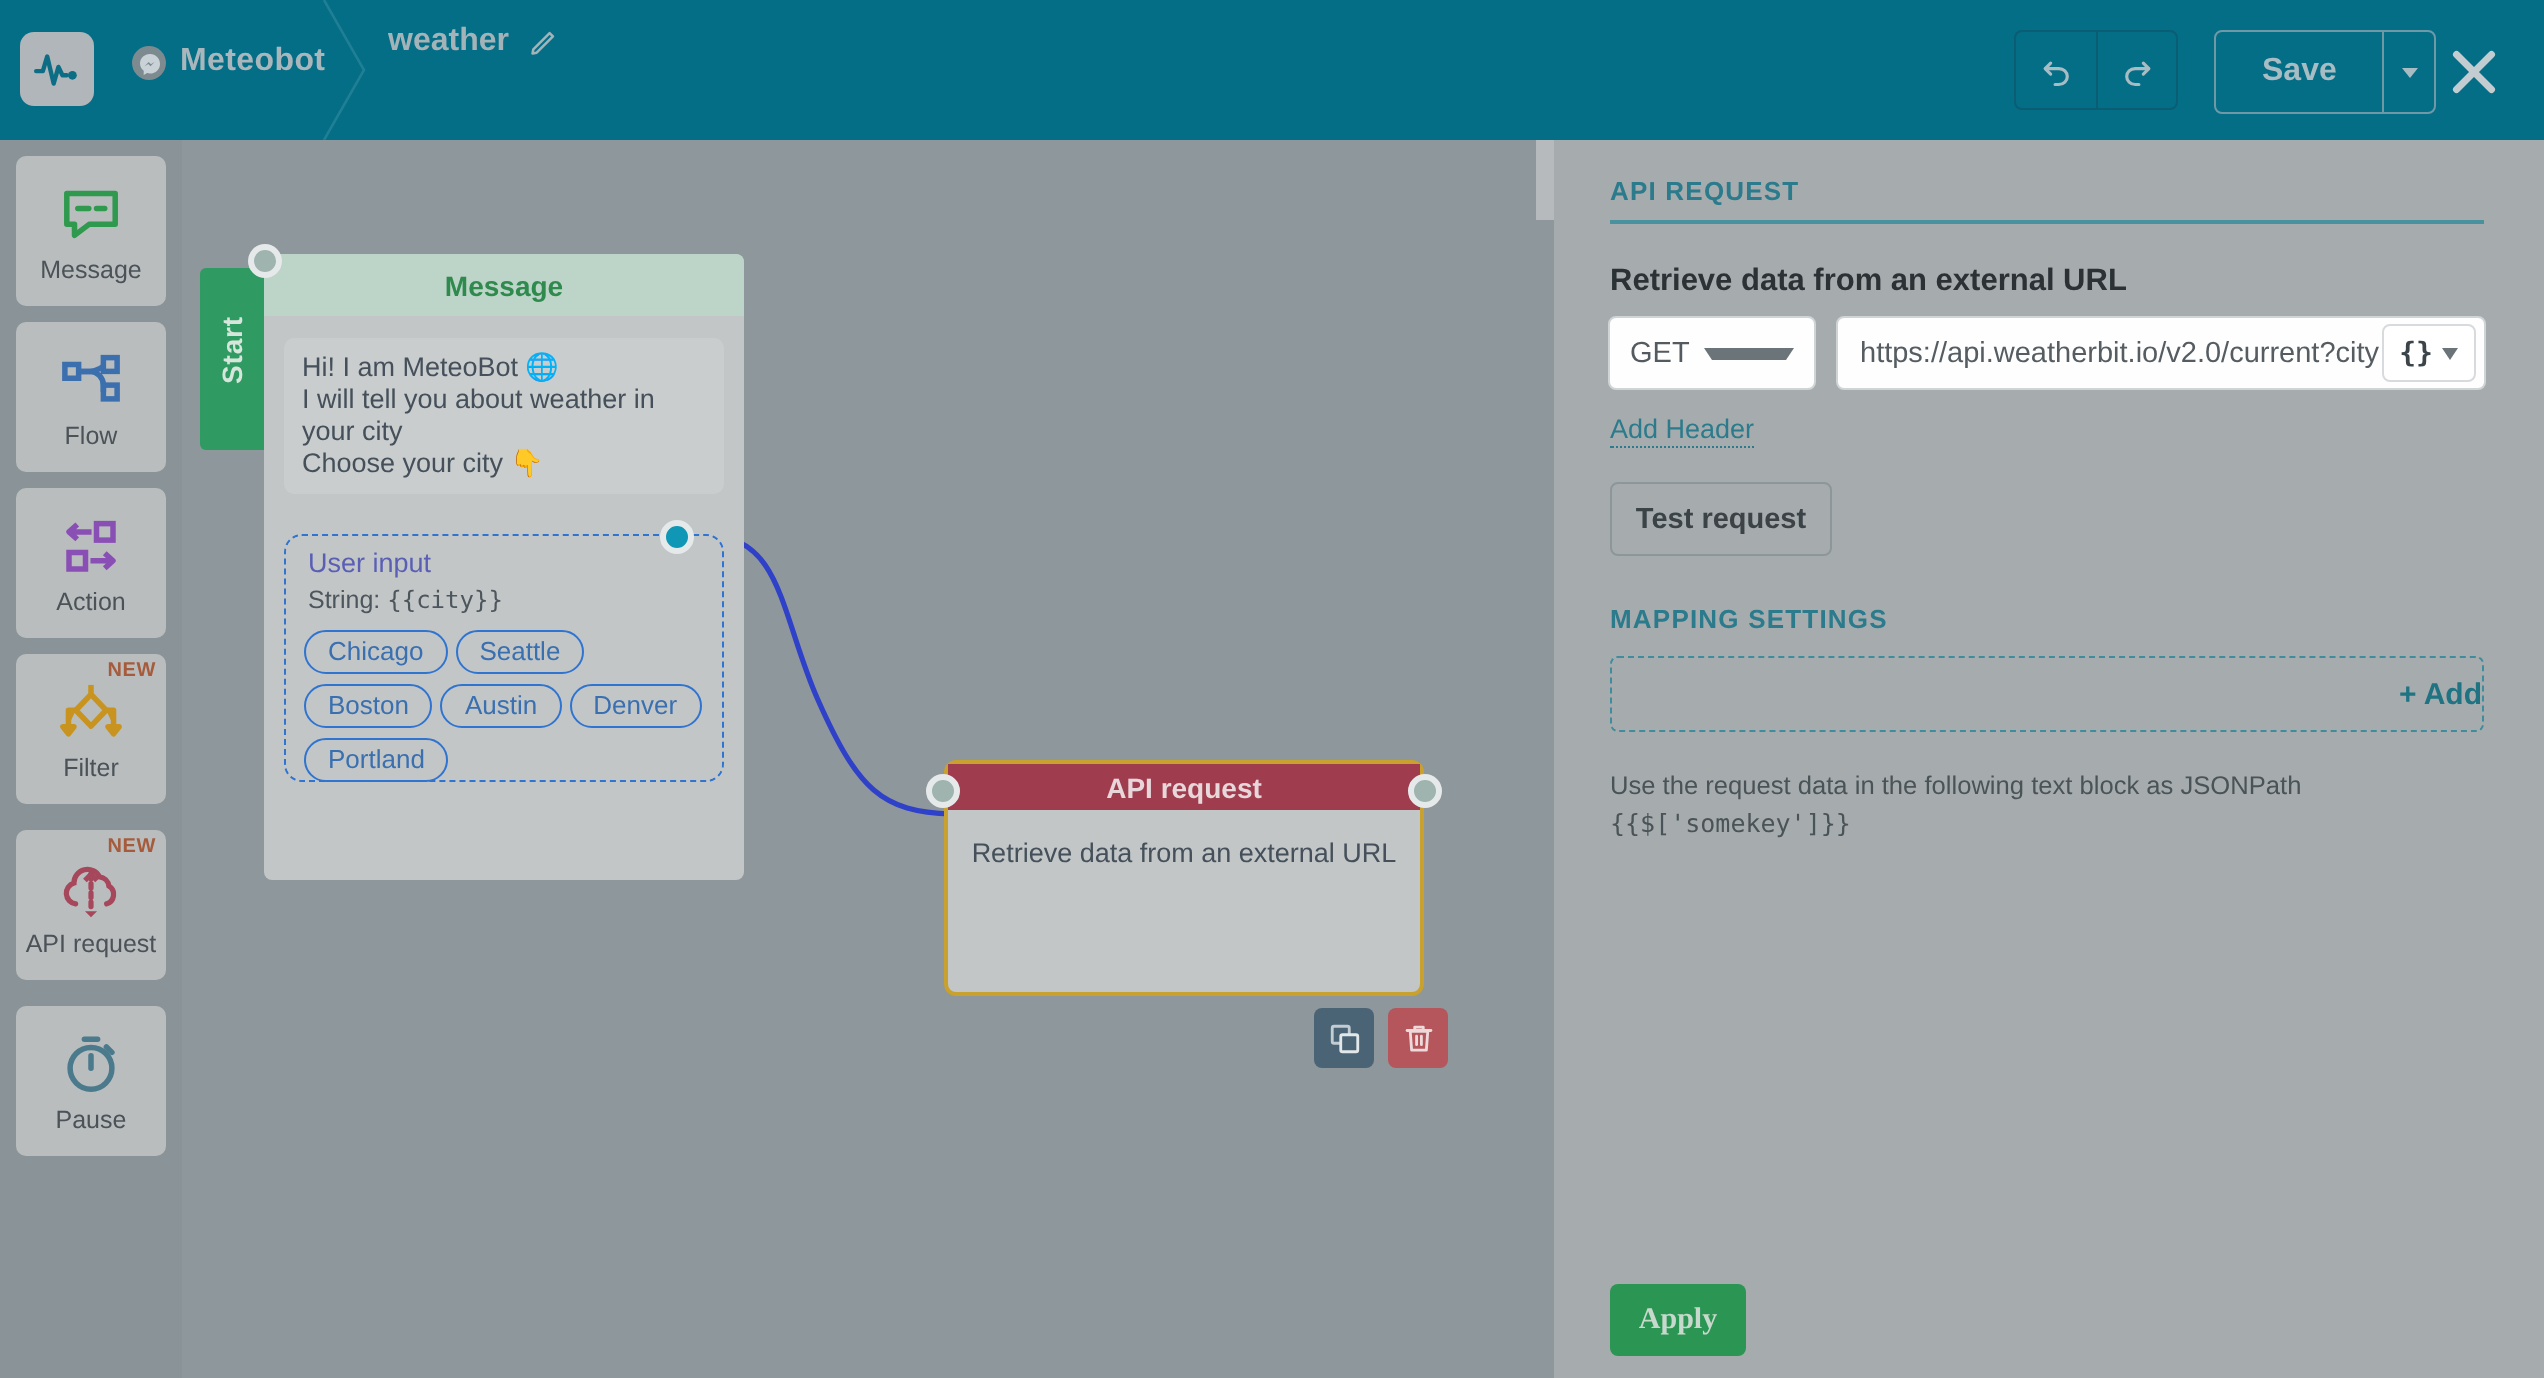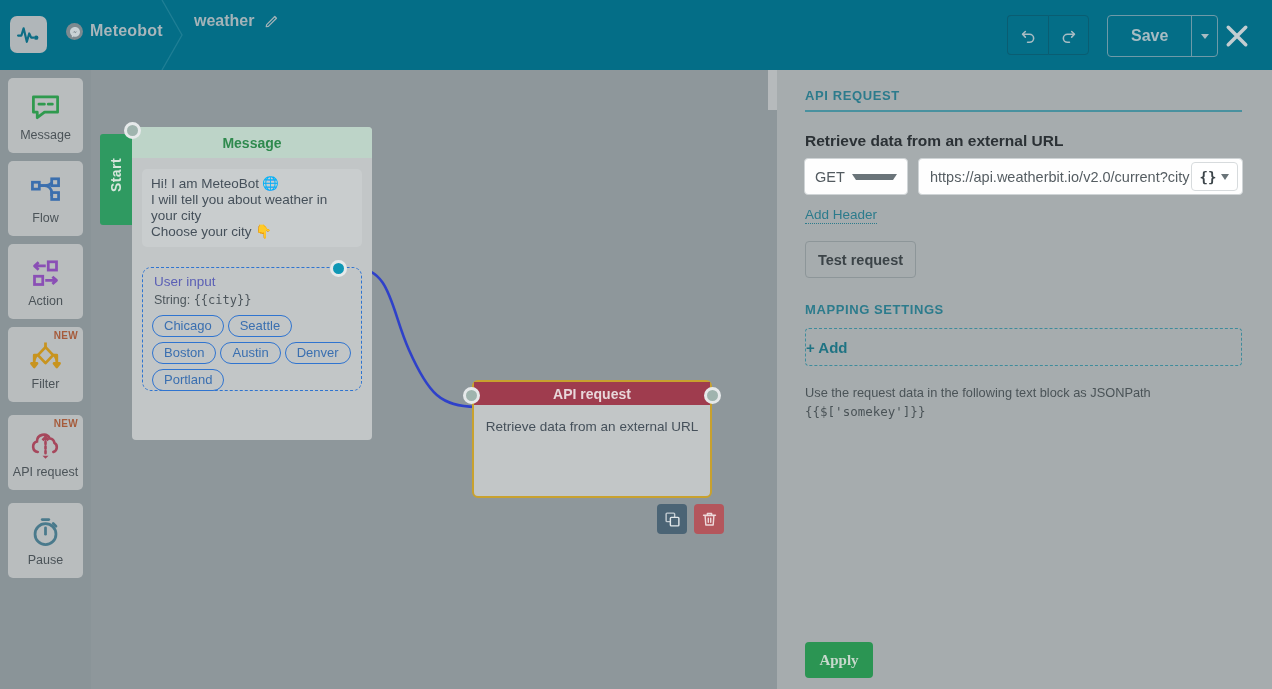--- a/index.html
+++ b/index.html
@@ -96,21 +96,21 @@
     border-radius:4px;box-sizing:border-box;display:flex;align-items:center;padding:0 2px 0 11px;overflow:hidden;}
   .url-text{color:#555d62;font-size:14.5px;white-space:nowrap;overflow:hidden;flex:1;}
   .var-btn{flex:none;height:29px;min-width:47px;background:#fff;border:1px solid #d7dbdd;border-radius:4px;display:flex;
     align-items:center;justify-content:center;gap:5px;cursor:pointer;margin-right:2px;}
   .var-btn b{color:#3b4449;font-size:14px;font-family:"DejaVu Sans Mono","Liberation Mono",monospace;font-weight:bold;}
   .add-header{position:absolute;left:805px;top:207px;color:#2c7b8c;font-size:13.5px;border-bottom:1.5px dotted #2c7b8c;
     cursor:pointer;padding-bottom:1px;}
   .test-btn{position:absolute;left:805px;top:241px;width:111px;height:37px;border:1px solid #8d9699;border-radius:4px;
     background:transparent;color:#3b4347;font-size:14.5px;font-weight:bold;font-family:inherit;cursor:pointer;}
   .add-box{position:absolute;left:805px;top:328px;width:437px;height:38px;border:1.5px dashed #3f8c9c;border-radius:4px;
-    display:flex;align-items:center;justify-content:flex-start;cursor:pointer;box-sizing:border-box;}
+    display:flex;align-items:center;justify-content:flex-end;cursor:pointer;box-sizing:border-box;}
   .add-box span{color:#1f7383;font-size:15px;font-weight:bold;}
   .hint{position:absolute;left:805px;top:383px;width:420px;color:#4a5357;font-size:12.8px;line-height:19px;}
   .hint code{font-family:"DejaVu Sans Mono","Liberation Mono",monospace;font-size:12.5px;color:#4a5357;}
   .apply-btn{position:absolute;left:805px;top:642px;width:68px;height:36px;background:#2b9553;border:none;border-radius:4px;
     color:#c7d8cc;font-size:15px;font-weight:bold;font-family:Liberation Serif, serif;cursor:pointer;}
 
   
   .spotlight{position:absolute;left:788px;top:120px;width:467px;height:91px;background:#f4f6f6;z-index:13;border-radius:1px;}
 </style>
 </head>

